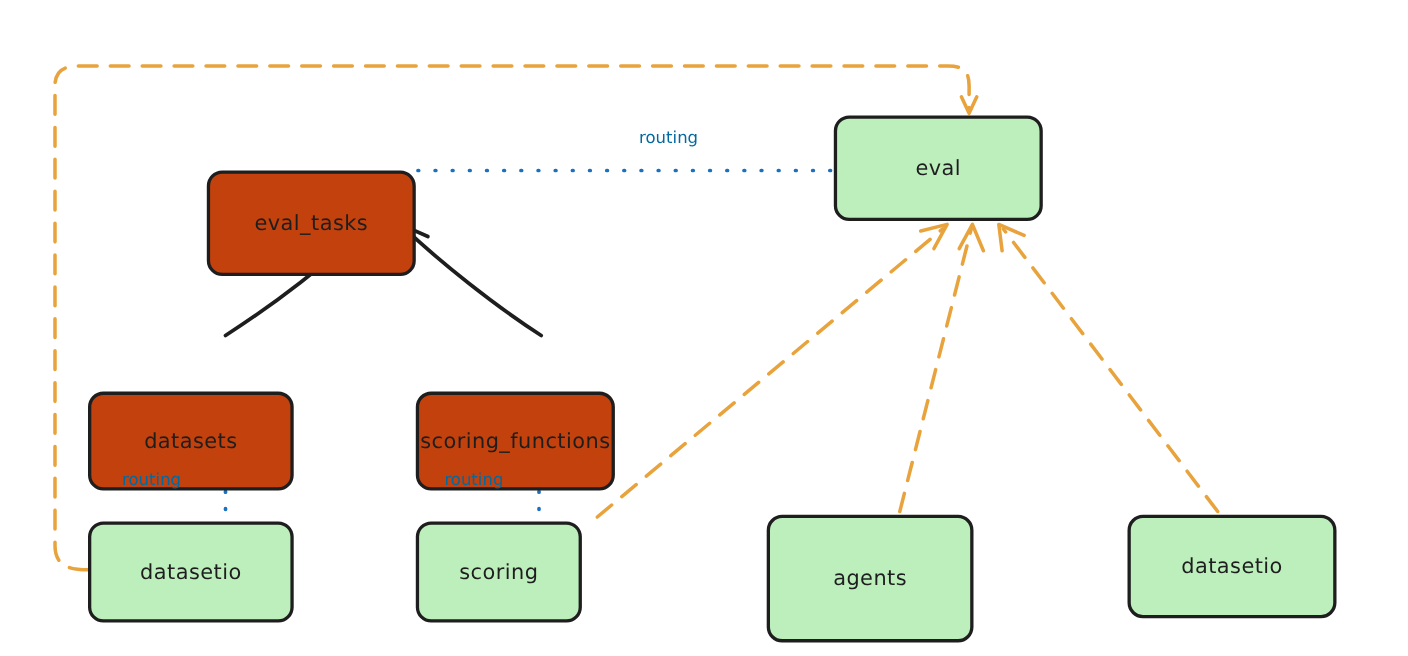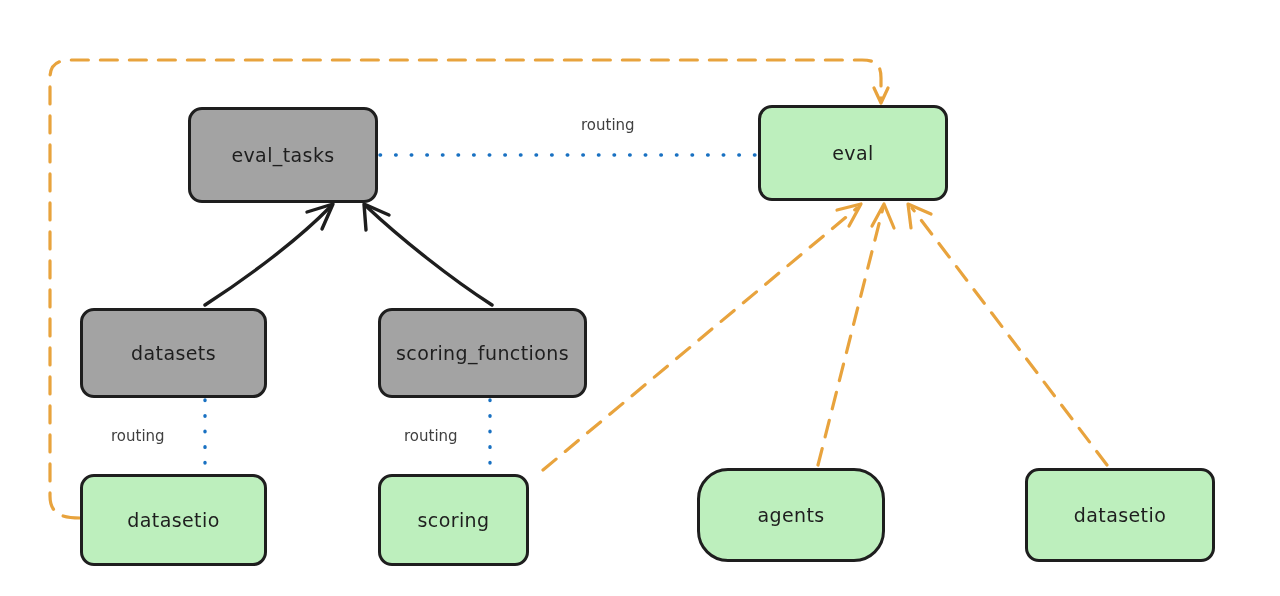--- a/index.html
+++ b/index.html
@@ -39,28 +39,28 @@
   }
   .node .node-label {
     font-family: "DejaVu Sans", sans-serif;
     font-size: 19px;
     font-weight: 400;
     color: #1e1e1e;
     letter-spacing: 0.4px;
     white-space: nowrap;
     line-height: 1;
   }
-  .node.blue  { background: #a3a3a3; }
+  .node.blue  { background: #c2410c; margin-top: 48px; }
   .node.green { background: #bdefbd; }
 
   .edge-label {
     position: absolute;
     font-family: "DejaVu Sans", sans-serif;
     font-size: 15px;
-    color: #404040;
+    color: #0369a1;
     white-space: nowrap;
     z-index: 4;
     line-height: 1;
   }
 </style>
 </head>
 <body>
 
 <div id="canvas">
 
@@ -120,33 +120,33 @@
   </div>
 
   <div class="node green" style="left:758px; top:105px; width:190px; height:96px;">
     <span class="node-label">eval</span>
   </div>
 
   <div class="node blue" style="left:80px; top:308px; width:187px; height:90px;">
     <span class="node-label">datasets</span>
   </div>
 
-  <div class="node blue" style="left:378px; top:308px; width:209px; height:90px;">
+  <div class="node blue" style="left:378px; top:308px; width:181px; height:90px;">
     <span class="node-label">scoring_functions</span>
   </div>
 
   <div class="node green" style="left:80px; top:474px; width:187px; height:92px;text-align:center;">
     <span class="node-label">datasetio</span>
   </div>
 
   <div class="node green" style="left:378px; top:474px; width:151px; height:92px;">
     <span class="node-label">scoring</span>
   </div>
 
-  <div class="node green" style="left:697px; top:468px; width:188px; height:94px;border-radius:31px;">
+  <div class="node green" style="left:697px; top:468px; width:188px; height:116px;">
     <span class="node-label">agents</span>
   </div>
 
   <div class="node green" style="left:1025px; top:468px; width:190px; height:94px;">
     <span class="node-label">datasetio</span>
   </div>
 
   <div class="edge-label" style="left:581px; top:118px;">routing</div>
 
   <div class="edge-label" style="left:111px; top:429px;">routing</div>

